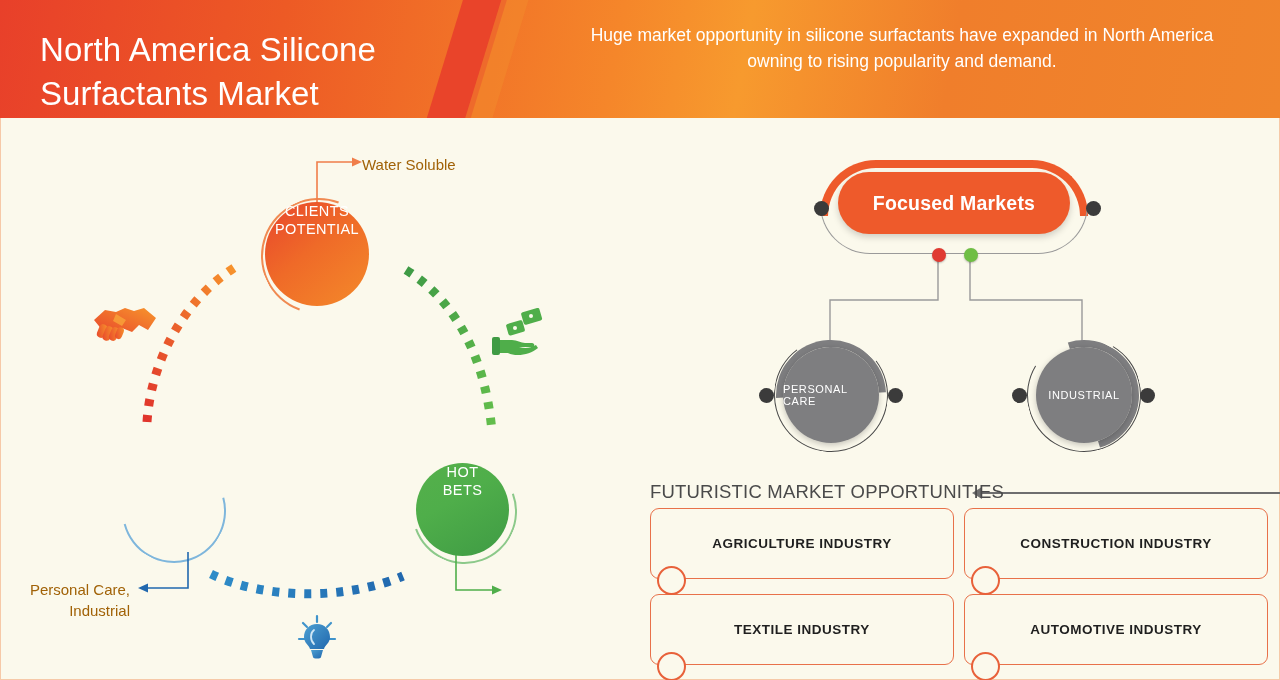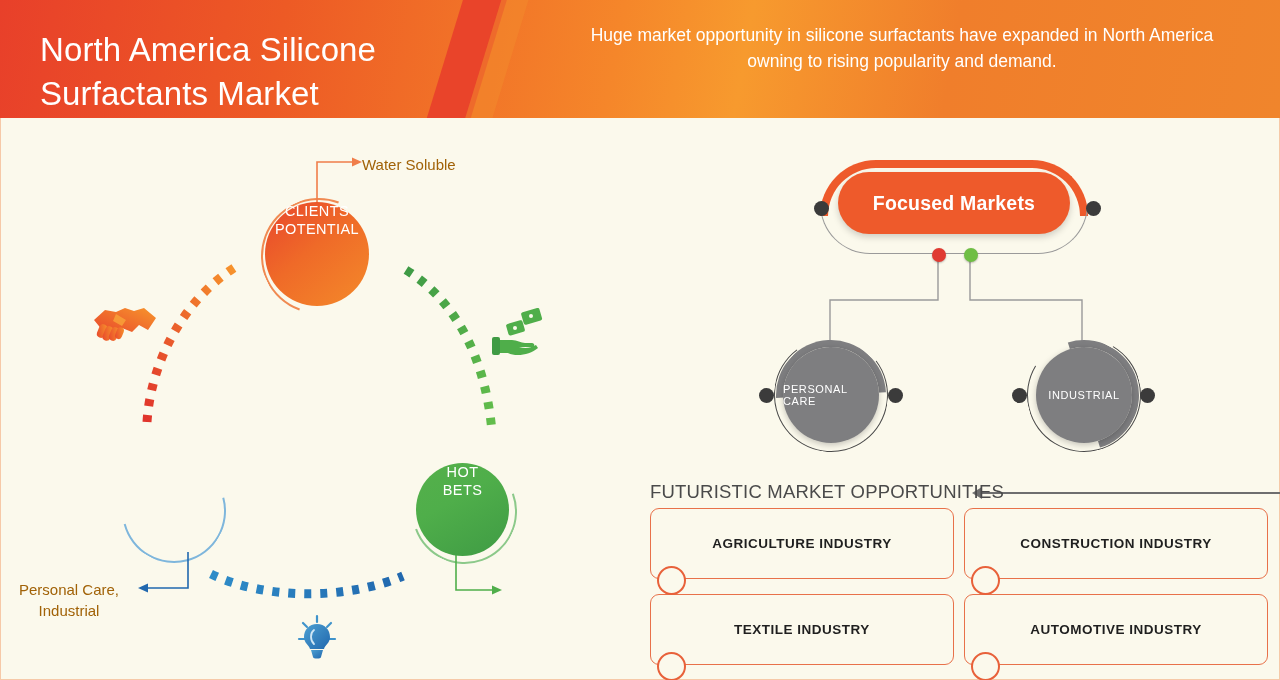--- a/index.html
+++ b/index.html
@@ -214,21 +214,21 @@
     <path d="M5,58 L5,10 L42,10" fill="none" stroke="#F07E4A" stroke-width="1.6"></path>
     <path d="M40,5.5 L50,10 L40,14.5 Z" fill="#F07E4A"></path>
   </svg>
   <div class="lbl" style="left:362px;top:155px;">Water Soluble</div>
 
   <div class="ring" id="r-focus"></div>
   <svg class="conn" style="left:132px;top:552px;" width="62" height="42">
     <path d="M56,0 L56,36 L14,36" fill="none" stroke="#2168AE" stroke-width="1.6"></path>
     <path d="M16,31.5 L6,36 L16,40.5 Z" fill="#2168AE"></path>
   </svg>
-  <div class="lbl" style="left:8px;top:580px;width:122px;text-align:center;white-space:pre-line;">Personal Care,
+  <div class="lbl" style="left:8px;top:580px;width:122px;text-align:right;white-space:pre-line;">Personal Care,
 Industrial</div>
 
   <div class="ring" id="r-hot"></div>
   <div class="node" id="n-hot">
     <div>
       <span>HOT</span>
       <span>BETS</span>
     </div>
   </div>
   <svg class="conn" style="left:452px;top:552px;" width="58" height="46">

